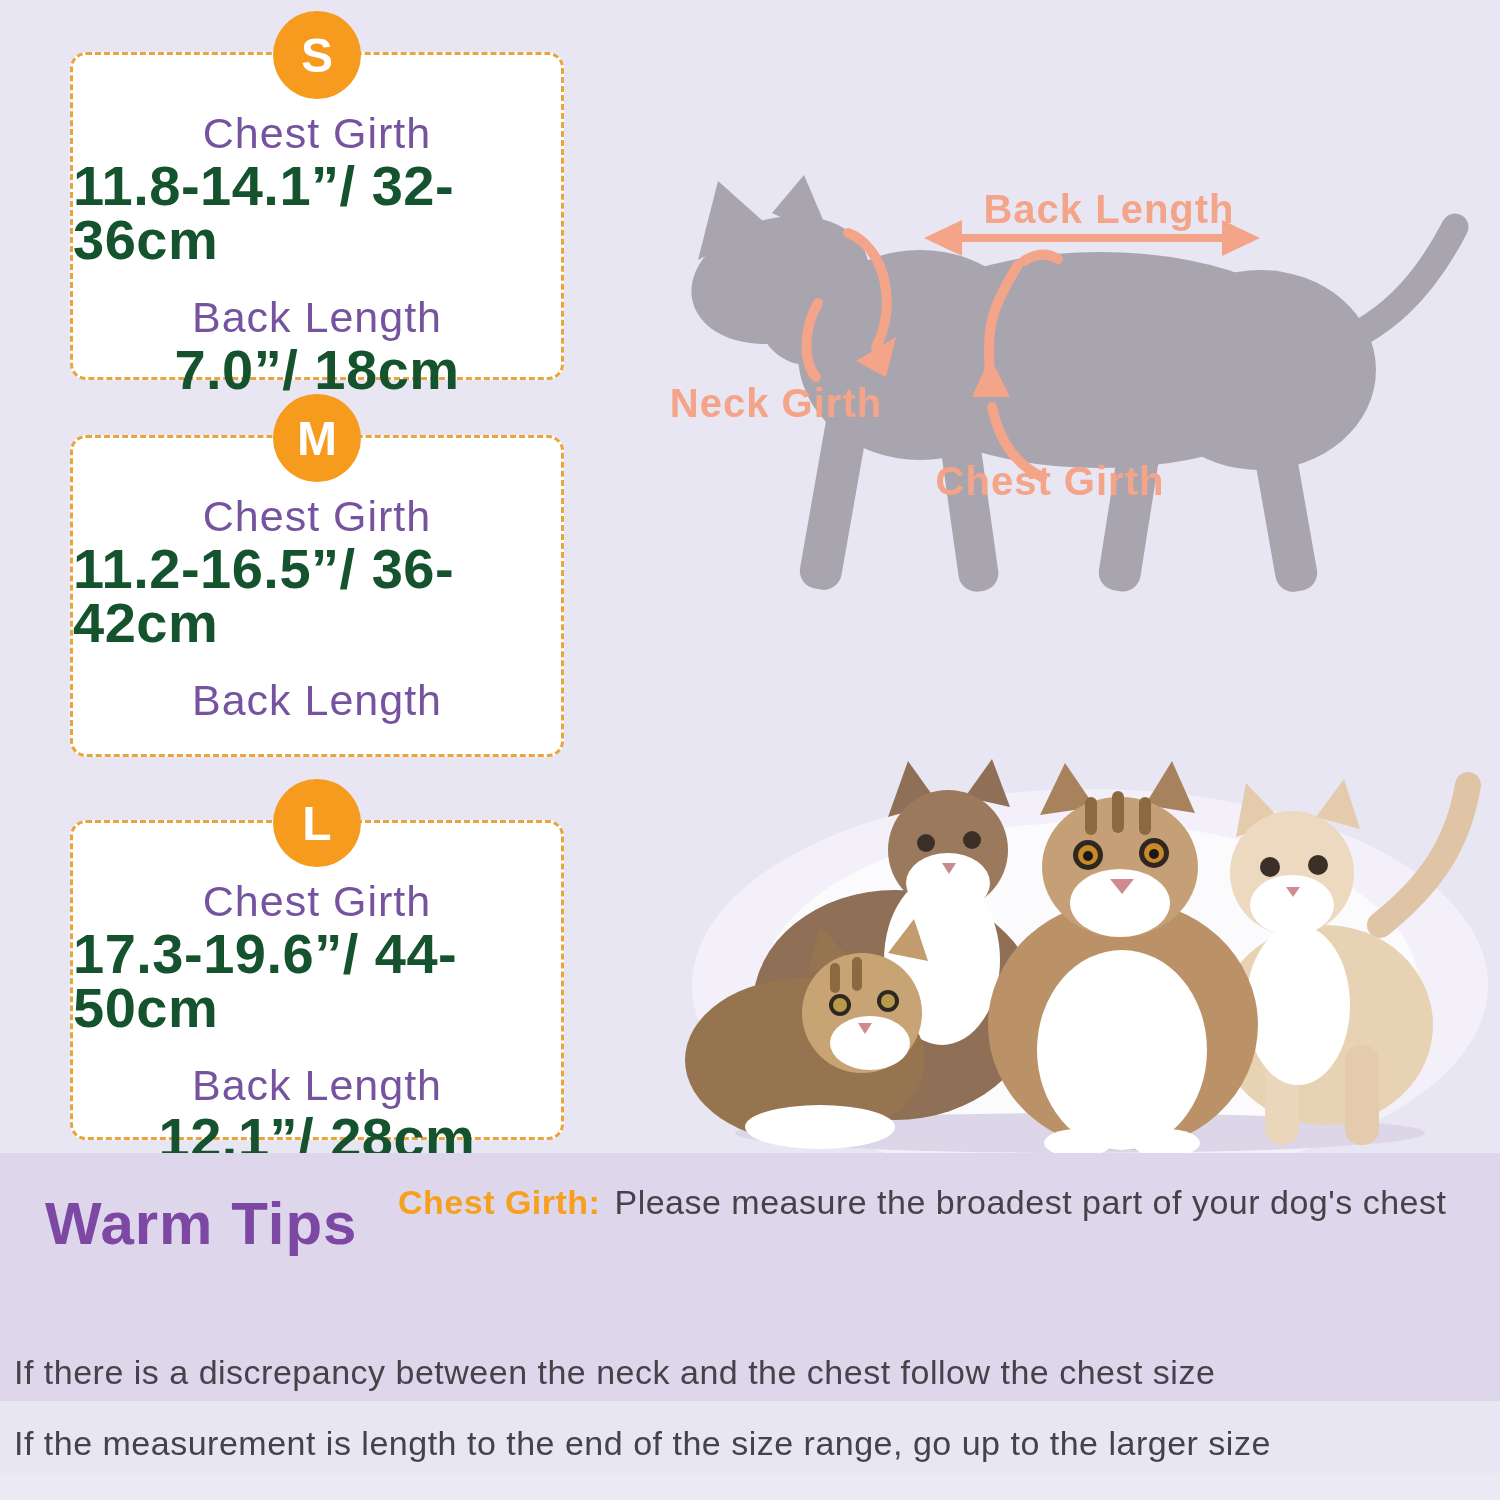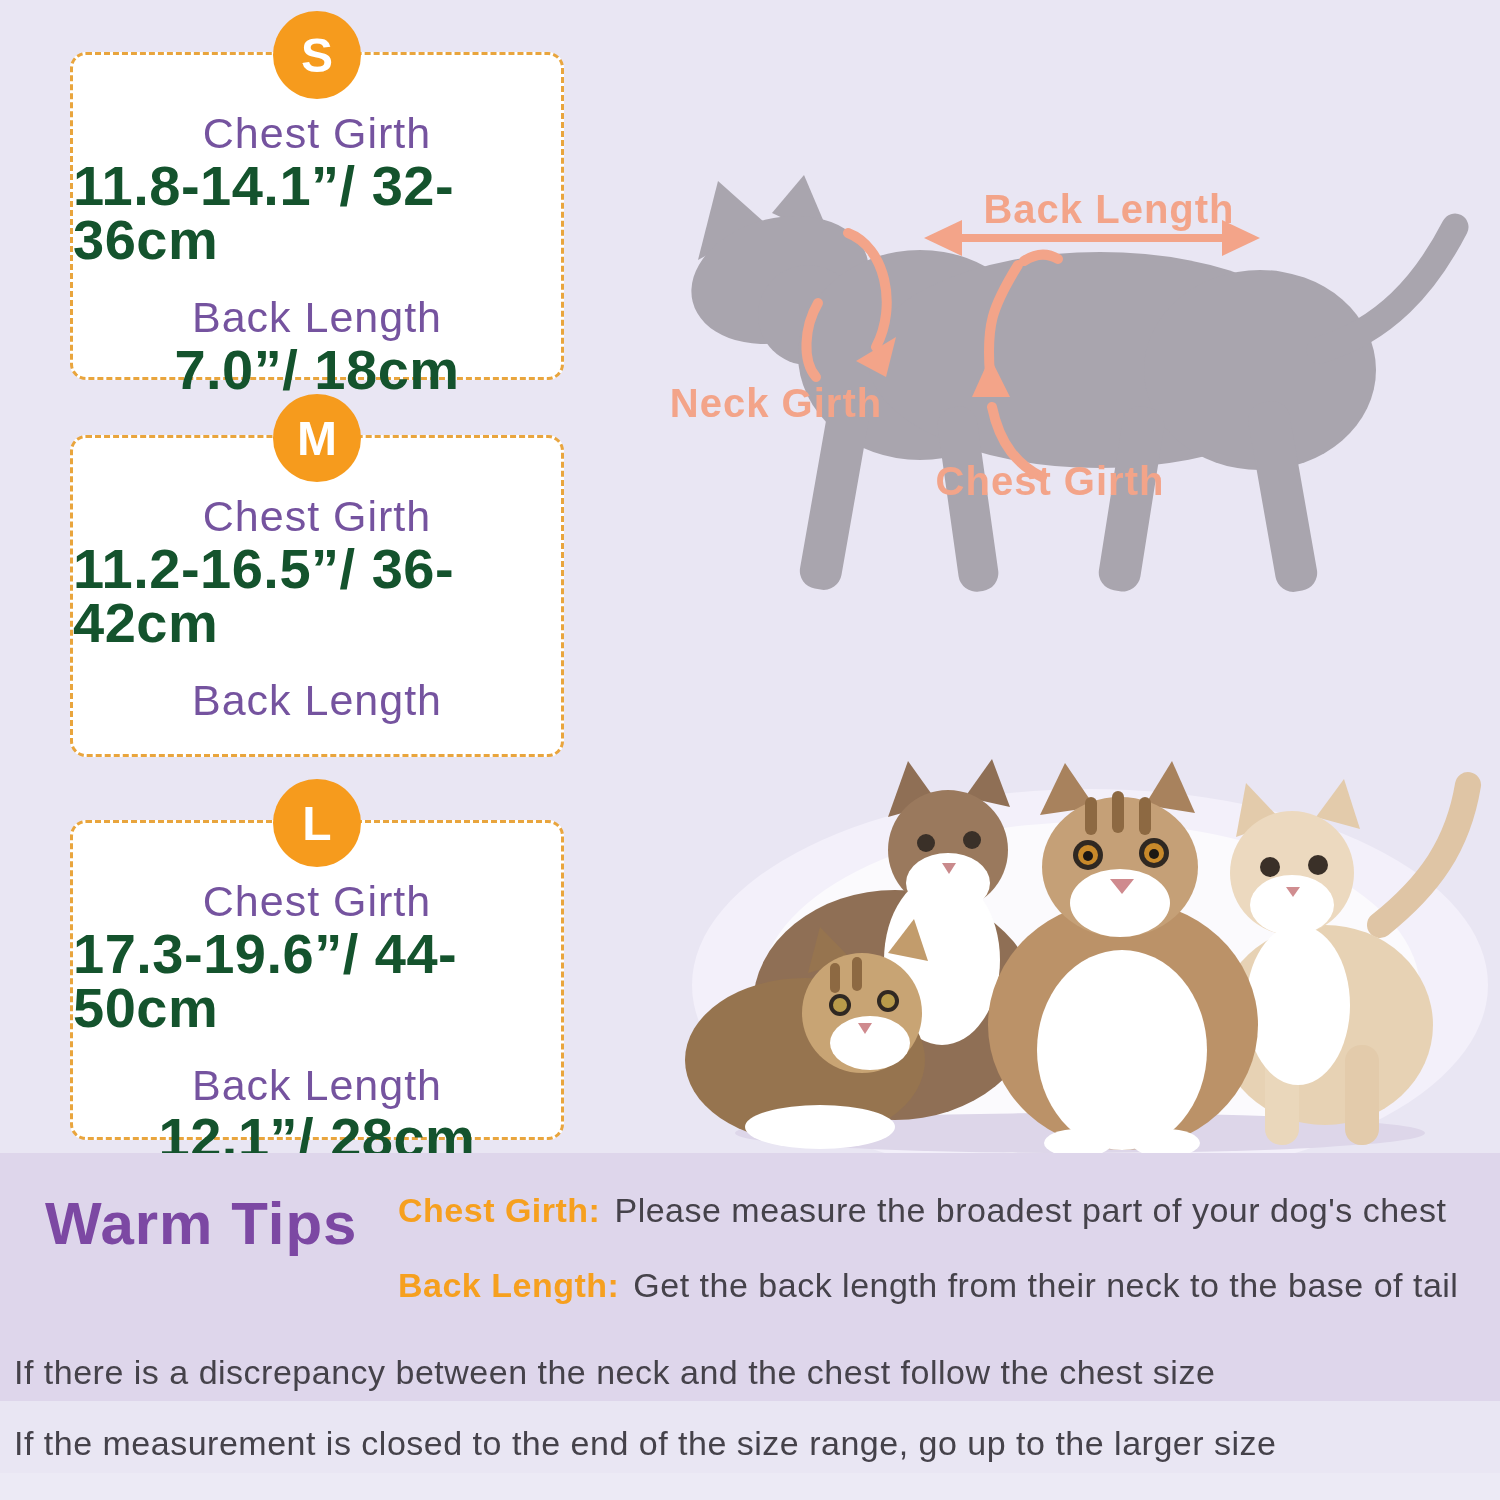--- a/index.html
+++ b/index.html
@@ -45,21 +45,21 @@
     font-weight:bold;font-size:40px;letter-spacing:1px;
   }
   
   .kittens-svg{position:absolute;left:680px;top:755px;width:820px;height:400px;}
   
   .warm-band{position:absolute;left:0;top:1153px;width:1500px;height:248px;background:#ded6eb;}
   .warm-title{
     position:absolute;left:45px;top:36px;
     font-size:60px;font-weight:bold;color:#7c48a3;letter-spacing:1px;
   }
-  .tips-col{position:absolute;left:398px;top:38px;display:flex;flex-direction:column;gap:36px;}
+  .tips-col{position:absolute;left:398px;top:30px;display:flex;flex-direction:column;gap:36px;}
   .tip-row{font-size:34px;color:#45424a;letter-spacing:0.5px;white-space:nowrap;}
   .tip-row .tip-label{color:#f6a01f;font-weight:bold;margin-right:14px;}
   .note{
     position:absolute;left:14px;font-size:34px;color:#45424a;
     letter-spacing:0.5px;white-space:nowrap;margin-top:8px;
   }
   .note-1{top:192px;}
   .note-2{top:263px;}
   .bottom-strip{position:absolute;left:0;top:1473px;width:1500px;height:27px;background:#eceaf5;}
 </style>
@@ -218,23 +218,20 @@
       <ellipse cx="140" cy="372" rx="75" ry="22" fill="#ffffff"></ellipse>
     </g>
   </svg>
 
   <div class="warm-band">
     <div class="warm-title">Warm Tips</div>
     <div class="tips-col">
       <div class="tip-row">
         <span class="tip-label">Chest Girth:</span><span class="tip-text">Please measure the broadest part of your dog's chest</span>
       </div>
-      <div class="tip-row">
-        <span class="tip-label">Back Length:</span><span class="tip-text">Get the back length from their neck to the base of tail</span>
-      </div>
     </div>
     <div class="note note-1">If there is a discrepancy between the neck and the chest follow the chest size</div>
-    <div class="note note-2">If the measurement is closed to the end of the size range, go up to the larger size</div>
+    <div class="note note-2">If the measurement is length to the end of the size range, go up to the larger size</div>
   </div>
 
   <div class="bottom-strip"></div>
 
 </div>
 
 </body></html>

